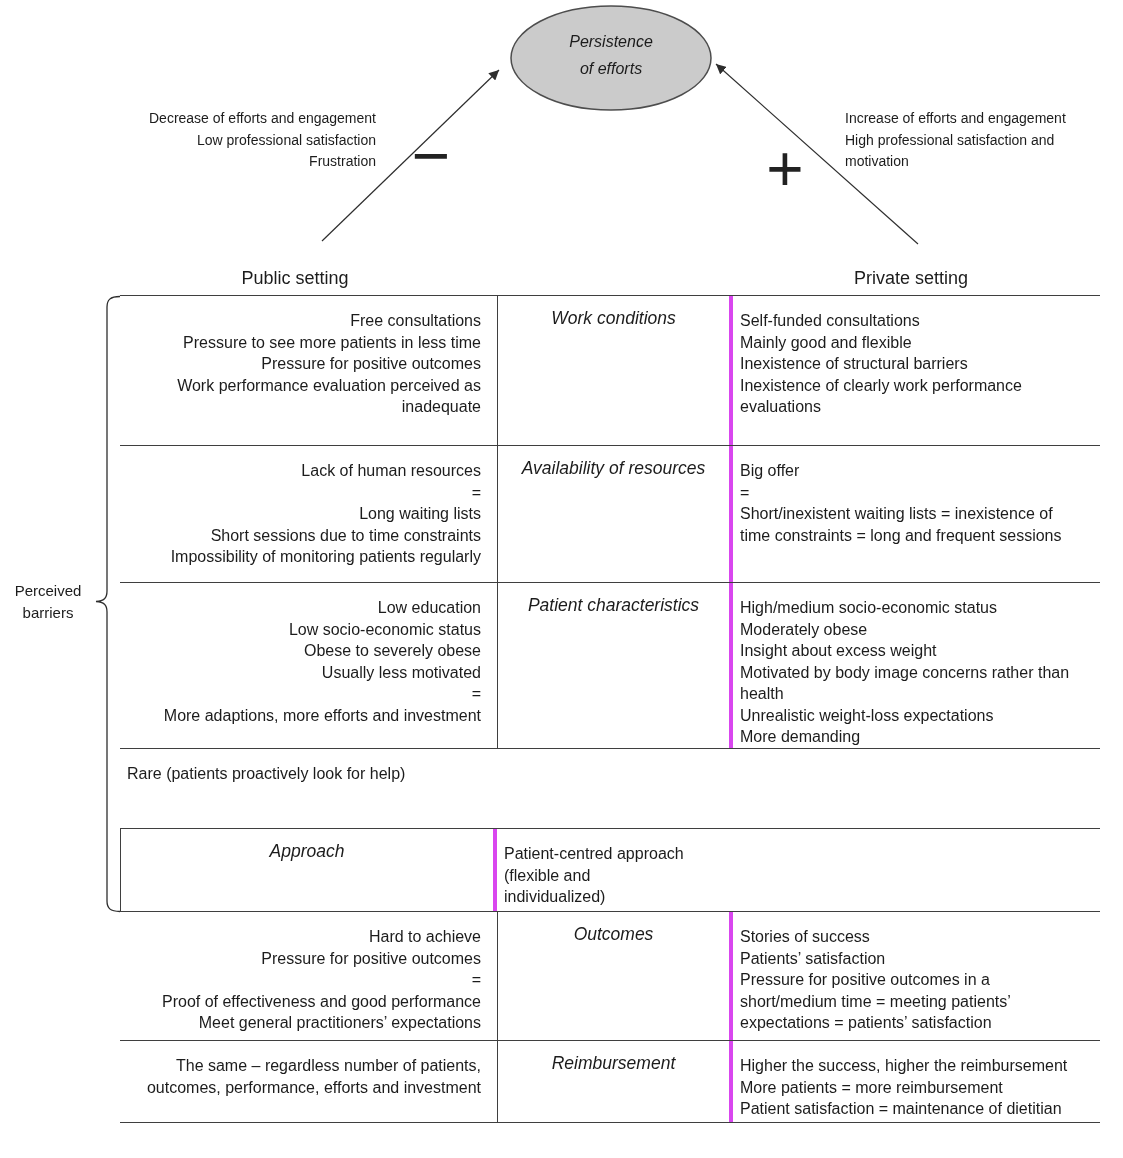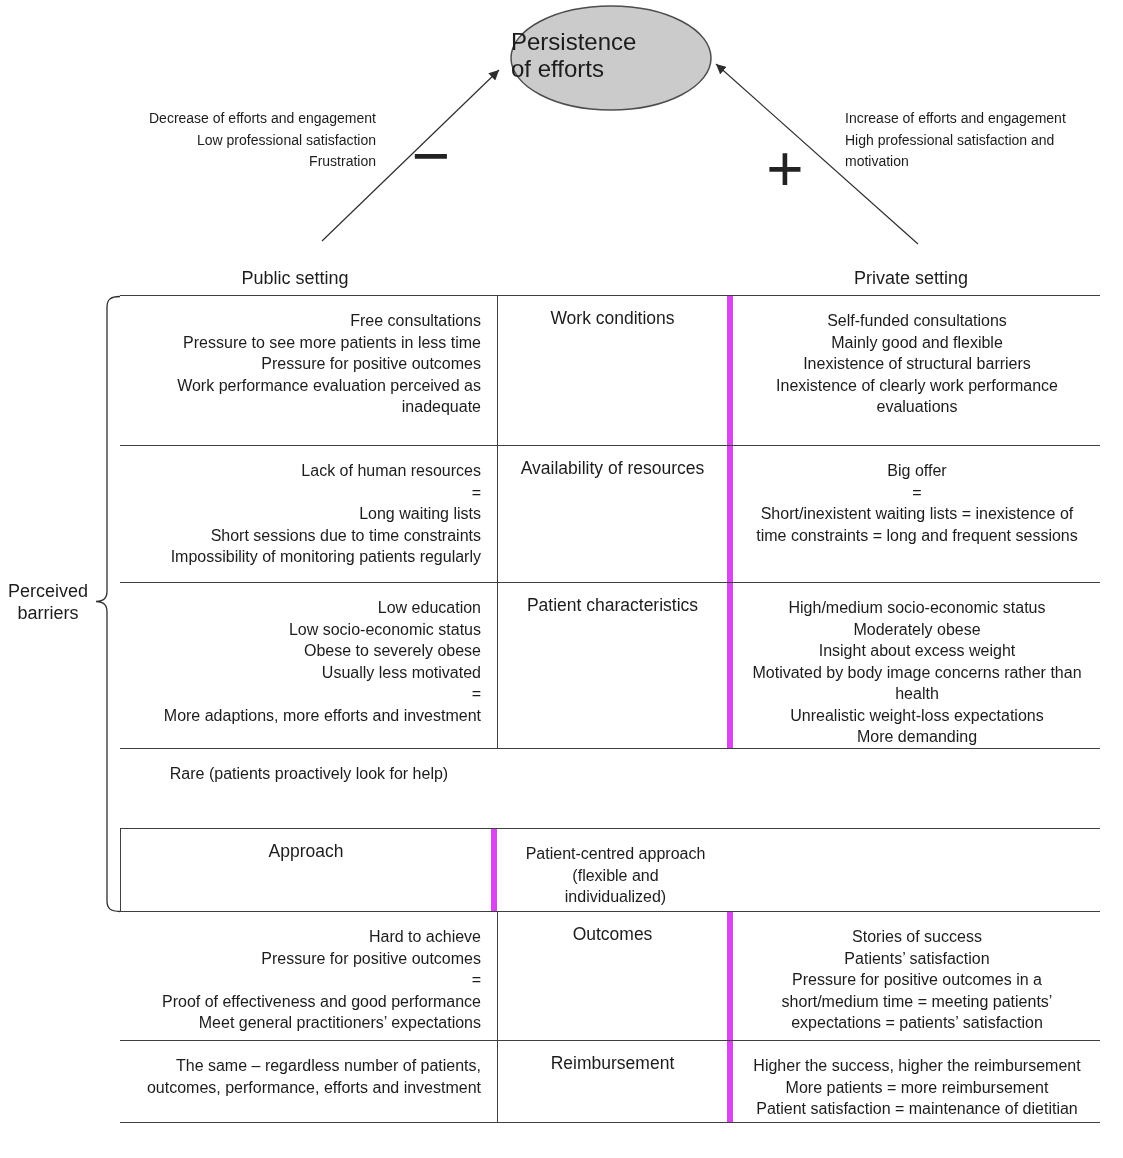--- a/index.html
+++ b/index.html
@@ -4,48 +4,48 @@
 <style>
   html,body { margin:0; padding:0; background:#ffffff; }
   .canvas {
     position:relative; width:1123px; height:1158px; background:#ffffff;
     font-family:"Liberation Sans","DejaVu Sans",sans-serif; color:#1c1c1c;
   }
   .overlay { position:absolute; left:0; top:0; width:1123px; height:1158px; pointer-events:none; }
   .abs { position:absolute; }
 
   .ellipse-title {
-    left:511px; top:28px; width:200px; text-align:left;
-    font-size:24px; line-height:27px; white-space:pre-line;
+    left:511px; top:28px; width:200px; text-align:center;
+    font-size:16px; line-height:27px; white-space:pre-line;font-style:italic;
   }
   .note { font-size:14px; line-height:21.5px; white-space:pre-line; }
   .note.left  { left:88px;  top:108px; width:288px; text-align:right; }
   .note.right { left:845px; top:108px; width:290px; text-align:left; }
 
   .sign { text-align:center; color:#222222; line-height:70px; }
   .sign.minus { left:400px; top:120px; width:62px; font-size:66px; }
   .sign.plus  { left:754px; top:134px; width:62px; font-size:64px; }
 
   .col-header { font-size:18px; text-align:center; width:230px; top:268px; }
   .col-header.public-h  { left:180px; }
   .col-header.private-h { left:796px; }
 
   .bracket-label {
     left:0; top:580px; width:96px; text-align:center;
-    font-size:18px; line-height:22px; white-space:pre-line;
+    font-size:15px; line-height:22px; white-space:pre-line;
   }
 
   .table { position:absolute; left:120px; top:295px; width:980px; }
   .row { display:grid; grid-template-columns:377px 236px 367px; border-top:1px solid #3f3f3f; box-sizing:border-box; }
   .row:last-child { border-bottom:1px solid #3f3f3f; }
   .cell { white-space:pre-line; box-sizing:border-box; padding-top:14px; font-size:16px; line-height:21.5px; overflow:hidden; }
   .cell.public   { text-align:right; padding-right:16px; padding-left:10px; }
   .cell.category { text-align:center; font-size:17.5px; padding-top:12px;
-                   border-left:1px solid #3f3f3f; border-right:6px solid #d946ef; }
-  .cell.private  { text-align:center; padding-left:7px; padding-right:6px; }
+                   border-left:1px solid #3f3f3f; border-right:4px solid #d946ef;font-style:italic; }
+  .cell.private  { text-align:left; padding-left:7px; padding-right:6px; }
 </style>
 </head>
 <body>
 
 <div class="canvas">
 
   <svg class="overlay" width="1123" height="1158" viewBox="0 0 1123 1158">
     <defs>
       <marker id="ah" markerUnits="userSpaceOnUse" markerWidth="12" markerHeight="10" refX="10" refY="5" orient="auto">
         <path d="M0,0 L10,5 L0,10 Z" fill="#2e2e2e"></path>

